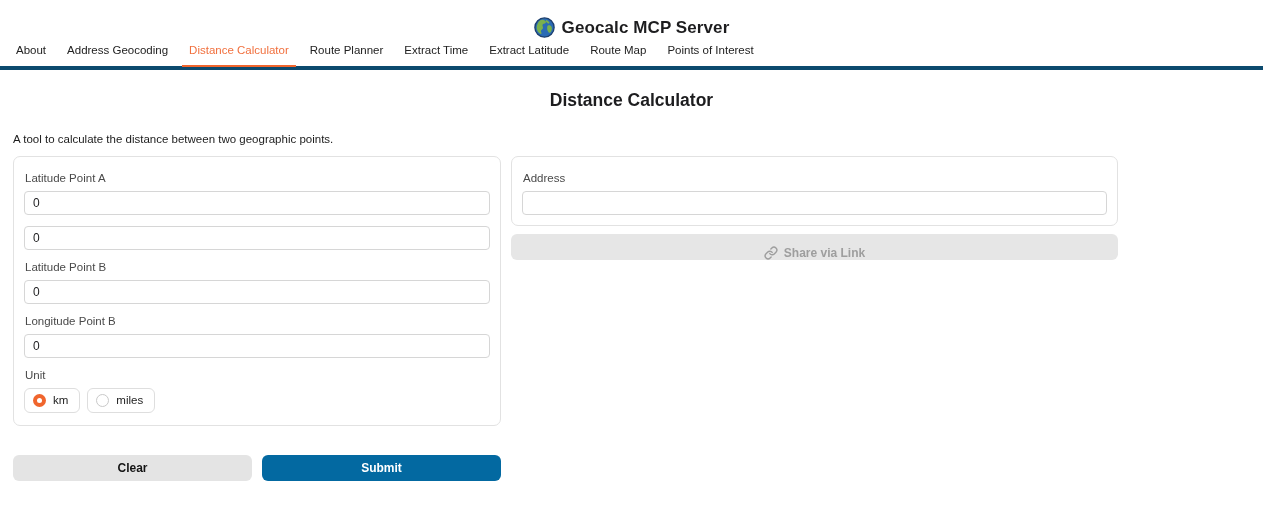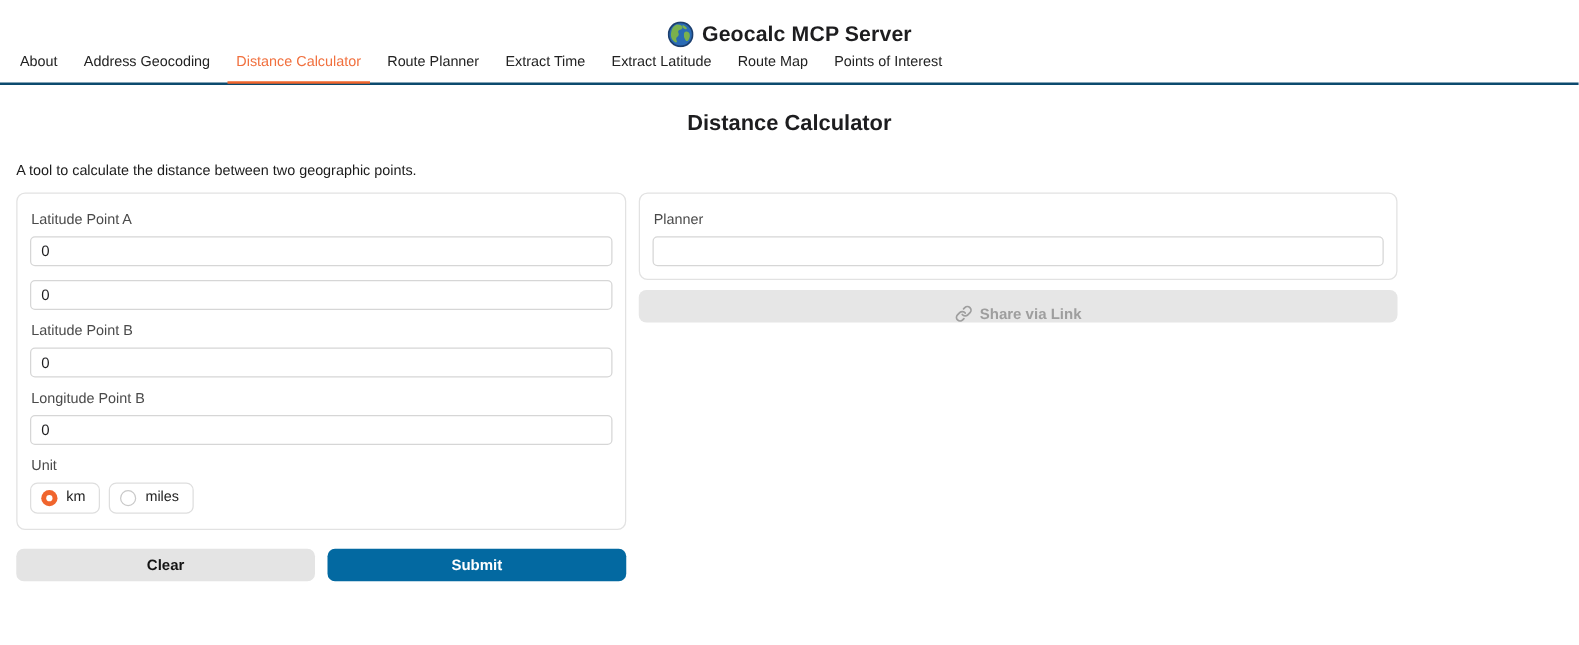--- a/index.html
+++ b/index.html
@@ -7,21 +7,21 @@
     font-family: "Liberation Sans", "DejaVu Sans", sans-serif; color: #1d1d1f; }
 
   
   .app-header { display: flex; align-items: flex-end; justify-content: center;
     gap: 7px; padding-top: 9px; height: 38px; }
   .app-header .logo { width: 21px; height: 21px; display: inline-flex; }
   .app-title { font-size: 17px; font-weight: bold; letter-spacing: .1px; }
 
   
   .nav { display: flex; align-items: flex-end; padding-left: 9px;
-    border-bottom: 2px solid #0c4a6e; gap: 7px; }
+    border-bottom: 4px solid #0c4a6e; gap: 7px; }
   .tab { font-size: 11.5px; color: #222; padding: 6px 7px 9px; cursor: pointer;
     border-bottom: 2px solid transparent; margin-bottom: -1px; white-space: nowrap; }
   .tab.active { color: #f1703e; border-bottom-color: #f0652d; }
 
   
   .page-title { text-align: center; font-size: 17.5px; font-weight: bold;
     margin-top: 20px; }
   .page-desc { font-size: 11.5px; color: #1b1b1b; margin: 22px 0 11px 13px; }
 
   
@@ -47,21 +47,21 @@
     cursor: pointer; background: #fff; }
   .radio-dot { width: 13px; height: 13px; border-radius: 50%; position: relative;
     flex: none; }
   .radio-dot.on { background: #f0652d; }
   .radio-dot.on::after { content: ""; position: absolute; left: 4px; top: 4px;
     width: 5px; height: 5px; border-radius: 50%; background: #fff; }
   .radio-dot.off { background: #fff; border: 1.5px solid #c9c9c9; }
   .radio-label { font-size: 11.5px; color: #222; }
 
   
-  .btn-row { display: flex; gap: 10px; margin-top: 15px; }
+  .btn-row { display: flex; gap: 10px; margin-top: 29px; }
   .btn { flex: 1; height: 26px; border: none; border-radius: 6px;
     font-size: 12px; font-weight: bold; font-family: inherit; cursor: pointer;
     display: flex; align-items: center; justify-content: center; }
   .btn-clear { background: #e4e4e4; color: #141414; }
   .btn-submit { background: #0369a1; color: #ffffff; }
 
   .btn-share { width: 100%; height: 26px; border: none; border-radius: 6px;
     background: #e6e6e6; color: #9e9e9e; font-size: 12px; font-weight: bold;
     font-family: inherit; margin-top: 8px; cursor: pointer;
     display: flex; align-items: flex-end; justify-content: center; gap: 6px; }
@@ -139,21 +139,21 @@
 
     <div class="btn-row">
       <button class="btn btn-clear">Clear</button>
       <button class="btn btn-submit">Submit</button>
     </div>
   </div>
 
   <div class="col-right">
     <div class="card">
       <div class="field-group">
-        <label class="field-label">Planner</label>
+        <label class="field-label">Address</label>
         <input class="text-input" type="text" value="" style="">
       </div>
     </div>
 
     <button class="btn-share">
       <svg width="14" height="14" viewBox="0 0 24 24" fill="none" stroke="#9e9e9e" stroke-width="2.4" stroke-linecap="round" stroke-linejoin="round">
         <path d="M10 13a5 5 0 0 0 7.54.54l3-3a5 5 0 0 0-7.07-7.07l-1.72 1.71"></path>
         <path d="M14 11a5 5 0 0 0-7.54-.54l-3 3a5 5 0 0 0 7.07 7.07l1.71-1.71"></path>
       </svg>
       <span>Share via Link</span>

